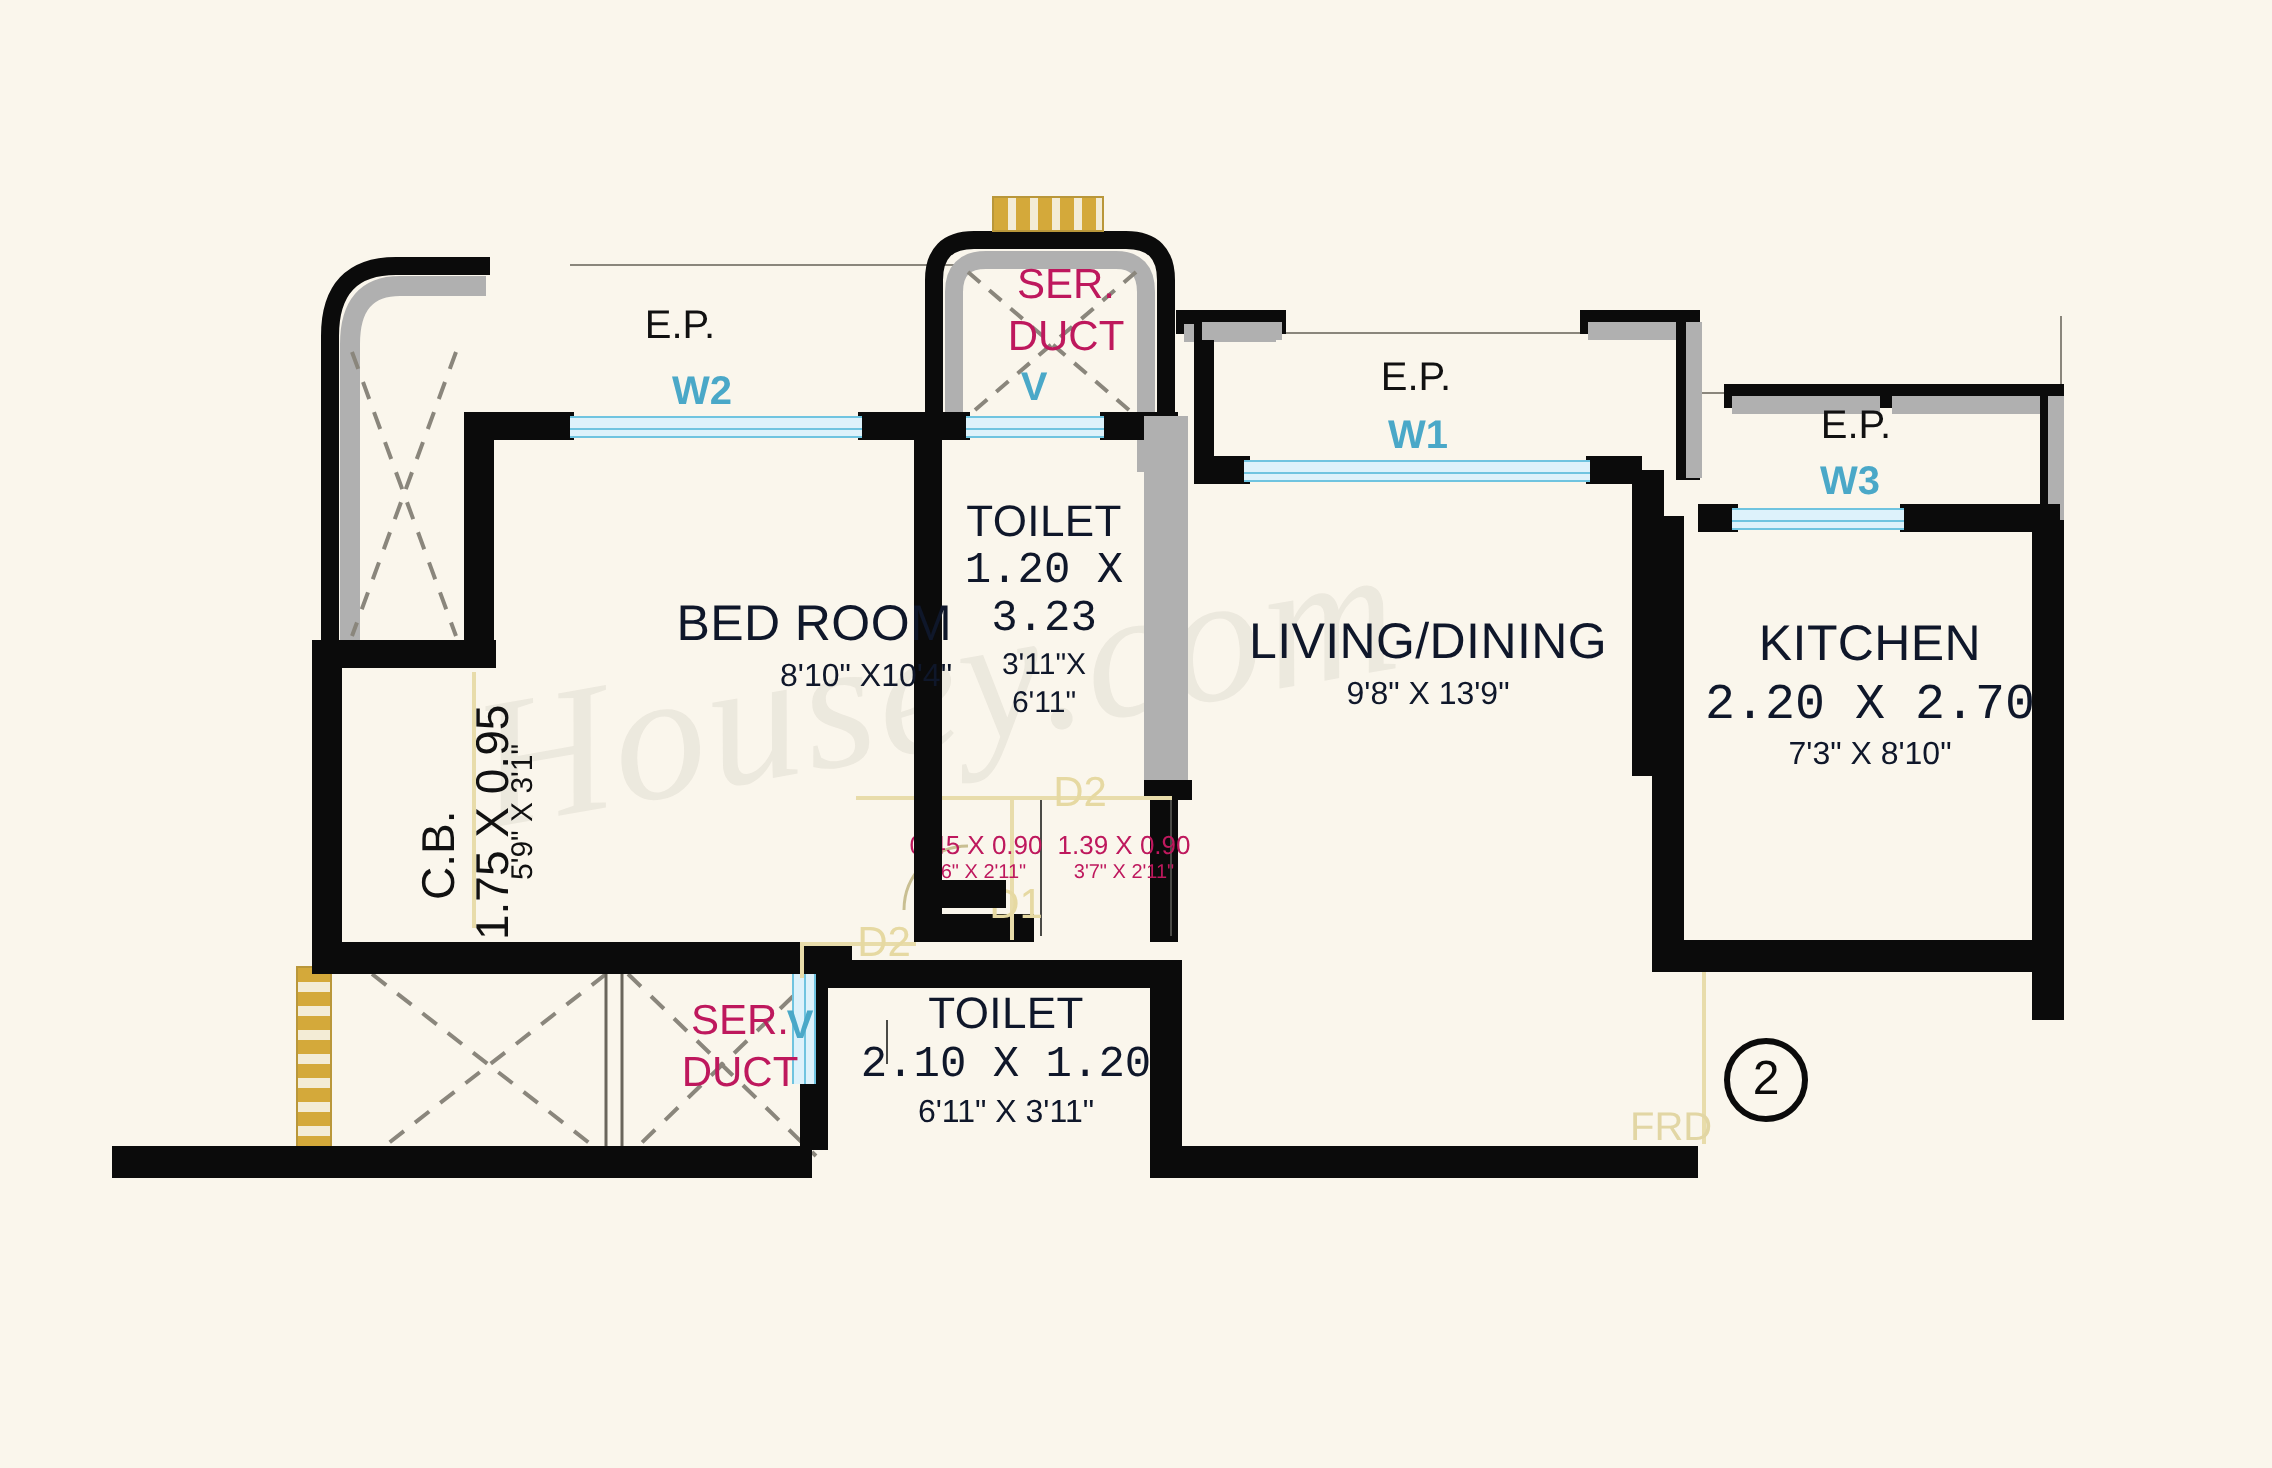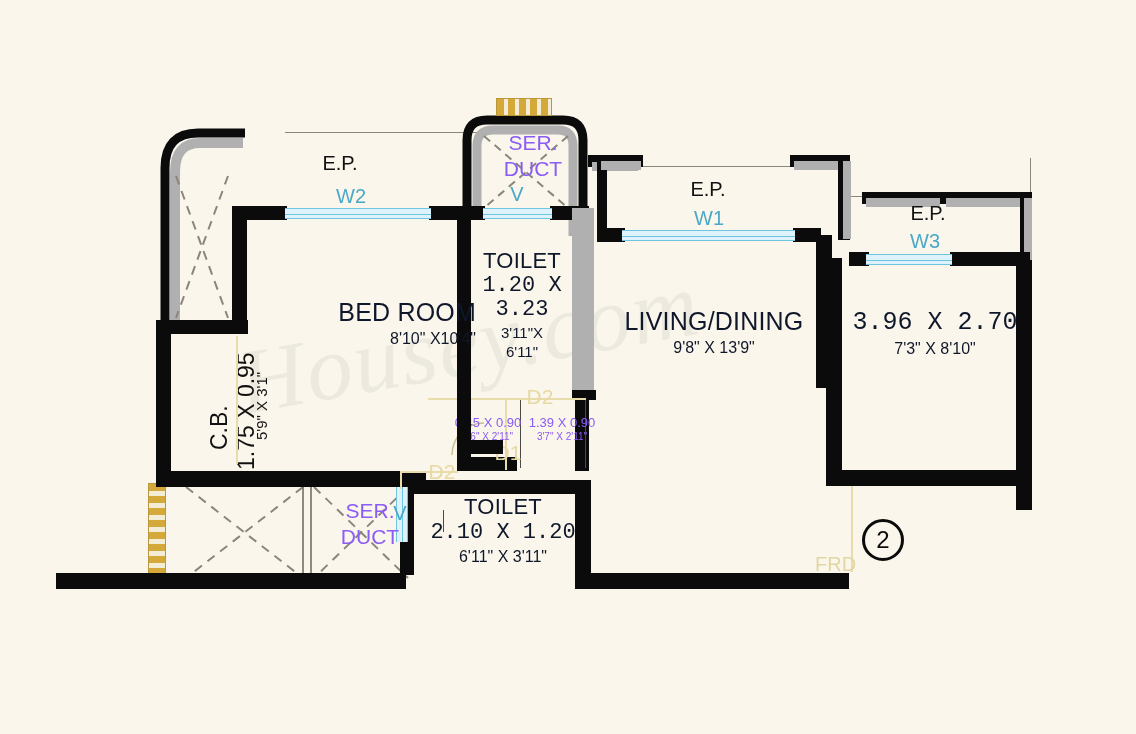--- a/index.html
+++ b/index.html
@@ -33,35 +33,35 @@
     color: #0f172a;
     line-height: 1.18;
     white-space: nowrap;
   }
   .rm-name { font-size: 25px; letter-spacing: .2px; }
   .rm-dim  { font-size: 25px; font-family: Liberation Mono, monospace; }
   .rm-ft   { font-size: 16px; margin-top: 2px; }
   .small-label {
     position: absolute;
     text-align: center;
-    color: #8b5cf6;
+    color: #be185d;
     white-space: nowrap;
   }
   .ep {
     position: absolute;
     font-size: 20px;
     color: #111;
     text-align: center;
   }
   .win-tag {
     position: absolute;
     font-size: 20px;
     color: #4aa8c8;
     text-align: center;
-    font-weight: 400;
+    font-weight: 700;
   }
   .door-tag {
     position: absolute;
     font-size: 21px;
     color: #e6d9a2;
     text-align: center;
     white-space: nowrap;
   }
   .window {
     position: absolute;
@@ -294,21 +294,22 @@
     <div class="rm-ft" style="font-size:15px;">3'11"X</div>
     <div class="rm-ft" style="font-size:15px;">6'11"</div>
   </div>
 
   <div class="room-label" style="left:612px; top:307px; width:204px;">
     <div class="rm-name">LIVING/DINING</div>
     <div class="rm-ft">9'8" X 13'9"</div>
   </div>
 
   <div class="room-label" style="left:852px; top:308px; width:166px;">
-    <div class="rm-dim">3.96 X 2.70</div>
+    <div class="rm-name">KITCHEN</div>
+    <div class="rm-dim">2.20 X 2.70</div>
     <div class="rm-ft">7'3" X 8'10"</div>
   </div>
 
   <div class="room-label" style="left:418px; top:494px; width:170px;">
     <div class="rm-name" style="font-size:22px;">TOILET</div>
     <div class="rm-dim" style="font-size:22px;">2.10 X 1.20</div>
     <div class="rm-ft" style="font-size:16px;">6'11" X 3'11"</div>
   </div>
 
   <div class="vlabel" style="left:206px; top:450px; font-size:23px;">C.B.</div>

